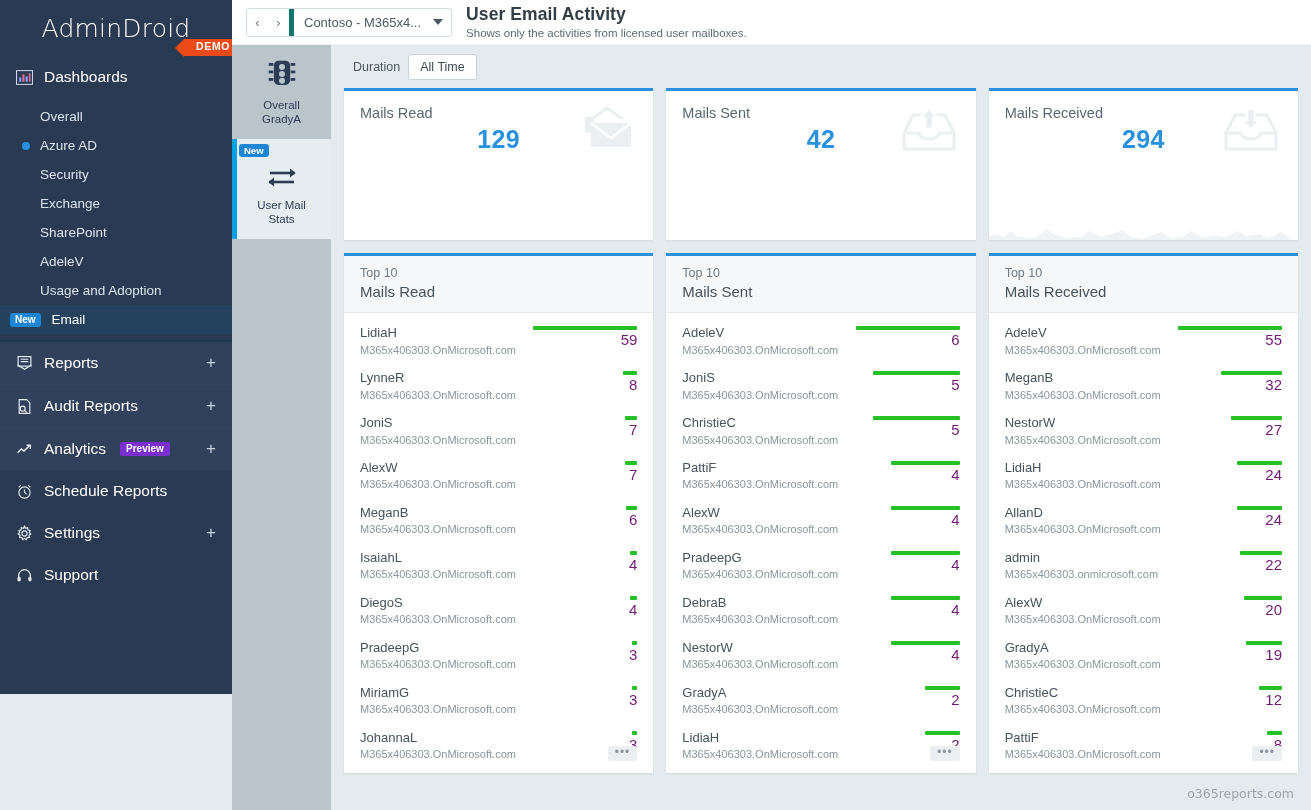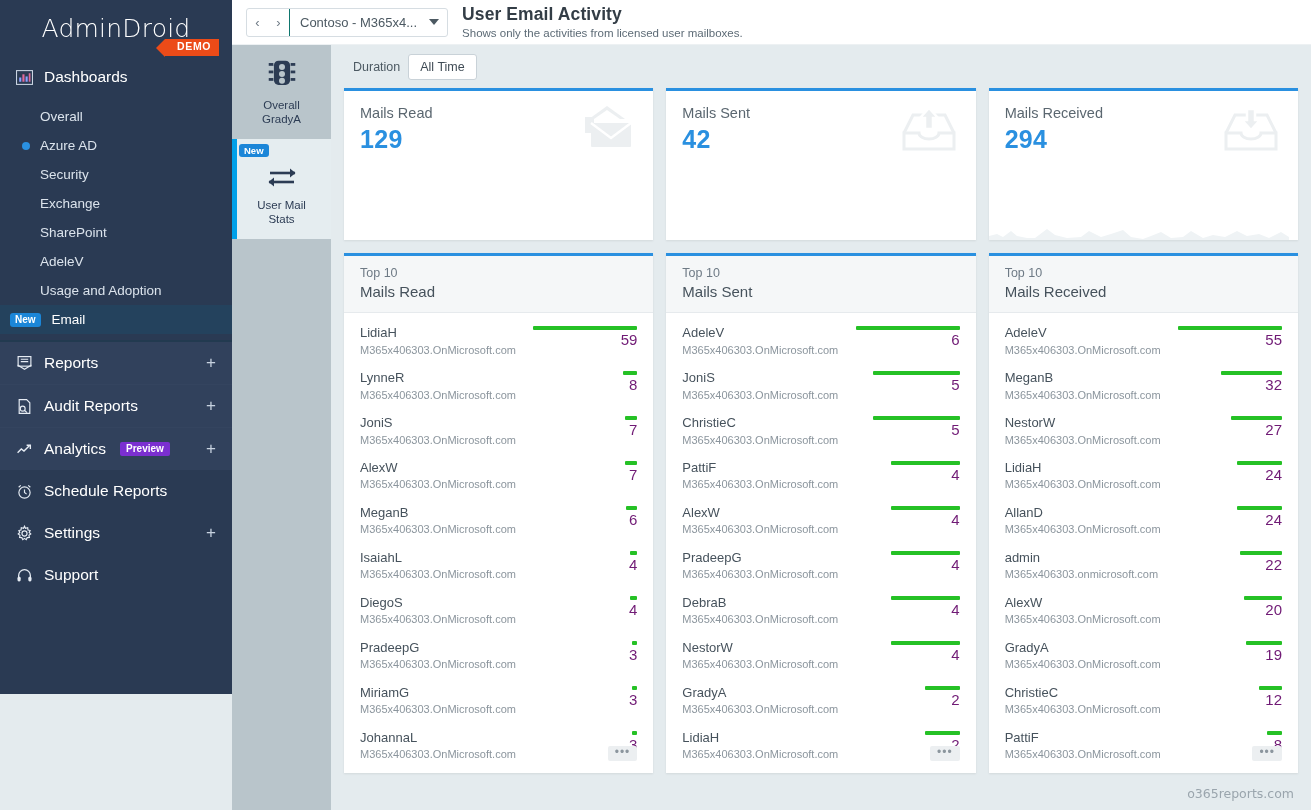--- a/index.html
+++ b/index.html
@@ -20,24 +20,24 @@
   }
   .brand {
     height: 56px; display: flex; align-items: center; justify-content: center;
     position: relative;
   }
   .brand-text {
     color: #ffffff; font-size: 25px; letter-spacing: .2px;
     font-family: "DejaVu Sans", sans-serif; font-weight: 300;
   }
   .demo-ribbon {
-    position: absolute; right: 13px; top: 39px;
+    position: absolute; right: 0; top: 39px;
     background: #ec4b18; color: #fff;
     font-size: 10.5px; font-weight: bold; letter-spacing: .6px;
-    padding: 2px 8px 3px 12px; line-height: 1.1;
+    padding: 2px 2px 3px 12px; line-height: 1.1;
   }
   .demo-ribbon::before {
     content: ""; position: absolute; left: -9px; top: 0;
     border-top: 9px solid transparent;
     border-bottom: 9px solid transparent;
     border-right: 9px solid #ec4b18;
   }
   .nav-group-head {
     display: flex; align-items: center; gap: 11px;
     padding: 12px 16px 12px 16px;
@@ -84,21 +84,21 @@
   }
   .tenant-picker {
     display: flex; align-items: center; height: 29px;
     border: 1px solid #d6dde2; border-radius: 3px; background: #fff;
   }
   .nav-arrow {
     width: 21px; text-align: center; color: #6e7a85; font-size: 13px;
     line-height: 27px; cursor: pointer;
   }
   .tenant-name {
-    border-left: 1px solid #0f766e; padding: 0 8px 0 10px;
+    border-left: 5px solid #0f766e; padding: 0 8px 0 10px;
     font-size: 13px; color: #4c5962; line-height: 27px;
     display: flex; align-items: center; gap: 12px;
   }
   .caret-d { width:0;height:0;border-left:5px solid transparent;border-right:5px solid transparent;border-top:6px solid #4c5962; }
   .title-block { line-height: 1.15; }
   .page-title { font-size: 17.5px; color: #333d46; font-weight: 600; letter-spacing: .1px; }
   .page-sub { font-size: 11.5px; color: #5d6b76; margin-top: 3px; }
 
   .body { flex: 1; display: flex; background: #e4ebee; position: relative; overflow: hidden; }
 
@@ -131,21 +131,21 @@
 
   .kpi-row { display: flex; gap: 13px; }
   .kpi-card {
     flex: 1; height: 152px; background: #ffffff;
     border-top: 3px solid #2a90e0;
     box-shadow: 0 1px 2px rgba(0,0,0,.08);
     position: relative; overflow: hidden;
     padding: 14px 16px;
   }
   .kpi-title { font-size: 14.5px; color: #5b6770; }
-  .kpi-value { font-size: 25px; color: #2a90e0; font-weight: bold; margin-top: 4px; letter-spacing: .3px; }
+  .kpi-value { font-size: 25px; color: #2a90e0; font-weight: bold; margin-top: 4px; letter-spacing: .3px; text-align: center; }
   .kpi-icon { position: absolute; right: 16px; top: 14px; opacity: 1; }
   .spark { position: absolute; left: 0; right: 0; bottom: 0; height: 42px; }
 
   .list-row { display: flex; gap: 13px; margin-top: 13px; }
   .list-card {
     flex: 1; height: 520px; background: #ffffff;
     border-top: 3px solid #2a90e0;
     box-shadow: 0 1px 2px rgba(0,0,0,.08);
     display: flex; flex-direction: column;
   }

